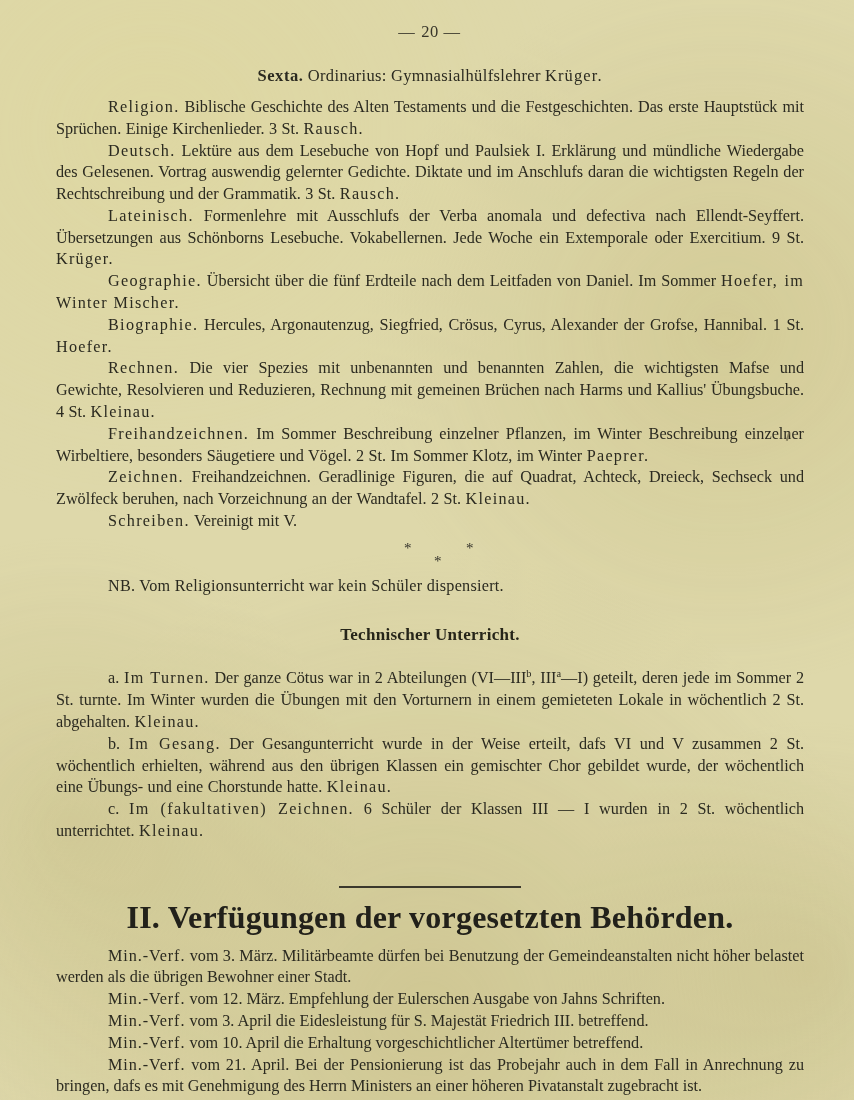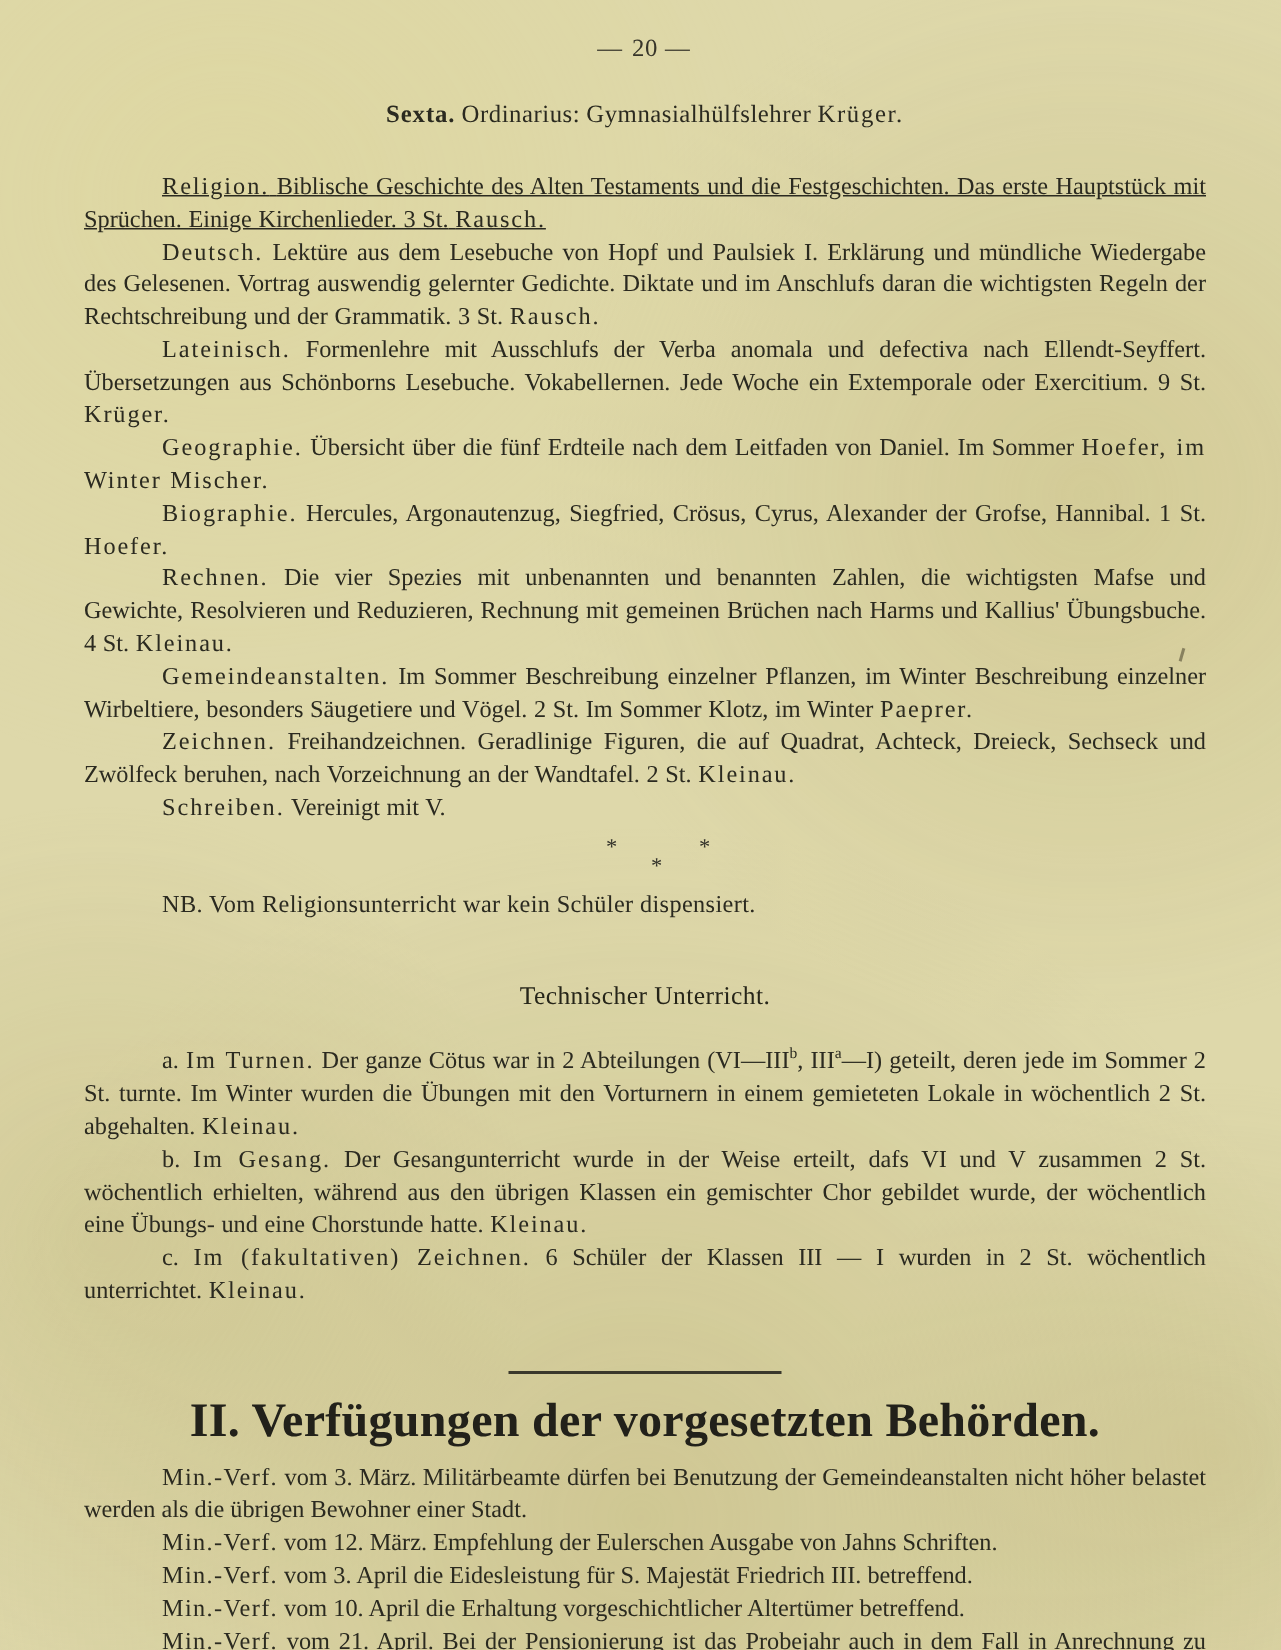--- a/index.html
+++ b/index.html
@@ -70,21 +70,21 @@
     margin: 0;
     font-size: 16.2px;
     line-height: 1.345;
     text-align: justify;
     text-indent: 52px;
     color: #2b2a20;
     -webkit-hyphens: none;
     hyphens: none;
     word-spacing: 0.4px;
   }
-  p.para.first { margin-top: 28px; text-decoration: underline; }
+  p.para.first { margin-top: 11px; }
 
   
   .subj {
     letter-spacing: 1.3px;
   }
   .sp {
     letter-spacing: 1.25px;
   }
 
   .stars {
@@ -104,23 +104,23 @@
     margin: 0;
     margin-top: 2px;
     font-size: 16.2px;
     line-height: 1.345;
     text-indent: 52px;
     letter-spacing: 0.25px;
   }
 
   .section-heading {
     text-align: center;
-    font-weight: normal;
+    font-weight: bold;
     font-size: 17px;
-    margin-top: 40px;
+    margin-top: 28px;
     letter-spacing: 0.3px;
     color: #262519;
   }
 
   p.para.tech { margin-top: 23px; }
 
   .rule-wrap {
     margin-top: 31px;
     text-align: center;
     height: 14px;
@@ -222,21 +222,21 @@
       <span class="sp">Hoefer.</span>
     </p>
 
     <p class="para">
       <span class="subj">Rechnen.</span>
       <span>Die vier Spezies mit unbenannten und benannten Zahlen, die wichtigsten Mafse und Gewichte, Resolvieren und Reduzieren, Rechnung mit gemeinen Brüchen nach Harms und Kallius' Übungsbuche. 4 St.</span>
       <span class="sp">Kleinau.</span>
     </p>
 
     <p class="para">
-      <span class="subj">Gemeindeanstalten.</span>
+      <span class="subj">Freihandzeichnen.</span>
       <span>Im Sommer Beschreibung einzelner Pflanzen, im Winter Beschreibung einzelner Wirbeltiere, besonders Säugetiere und Vögel. 2 St. Im Sommer Klotz, im Winter</span>
       <span class="sp">Paeprer.</span>
     </p>
 
     <p class="para">
       <span class="subj">Zeichnen.</span>
       <span>Freihandzeichnen. Geradlinige Figuren, die auf Quadrat, Achteck, Dreieck, Sechseck und Zwölfeck beruhen, nach Vorzeichnung an der Wandtafel. 2 St.</span>
       <span class="sp">Kleinau.</span>
     </p>
 

